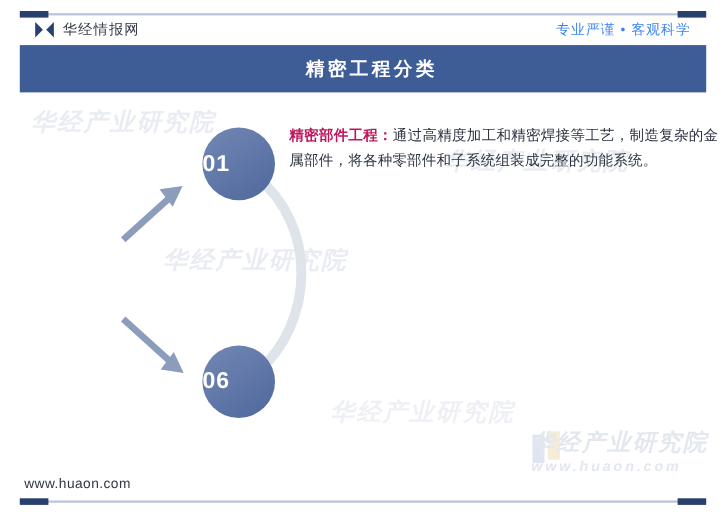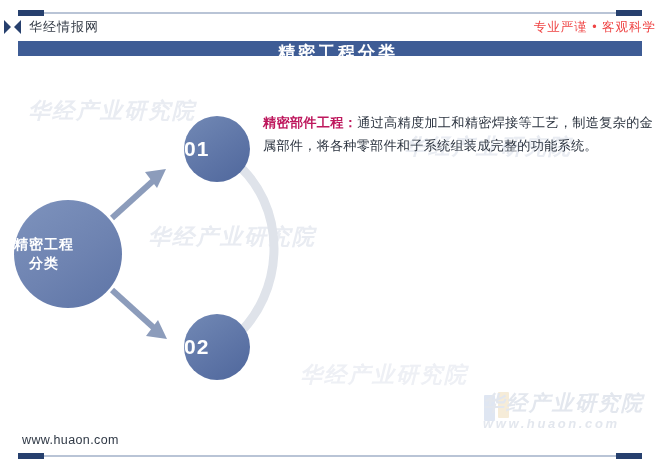--- a/index.html
+++ b/index.html
@@ -93,21 +93,21 @@
   .top-rule .cap.right { right: 0; }
 
   
   .header {
     position: absolute;
     left: 0; right: 0; top: 14px;
     height: 26px;
     display: flex;
     align-items: center;
     justify-content: space-between;
-    padding: 0 4px;
+    padding: 0 32px;
     box-sizing: border-box;
     z-index: 3;
   }
   .brand {
     display: flex;
     align-items: center;
     gap: 8px;
   }
   .brand-icon {
     width: 17px;
@@ -124,32 +124,32 @@
   }
   .brand-icon i.a { left: 0;  border-left: 7px solid #27406e; }
   .brand-icon i.b { right: 0; border-right: 7px solid #27406e; }
   .brand-name {
     font-size: 13px;
     color: #333a45;
     letter-spacing: 1px;
   }
   .slogan {
     font-size: 12.5px;
-    color: #ef4444;
+    color: #3b82f6;
     letter-spacing: 1px;
   }
 
   
   .title-band {
     position: absolute;
     left: 18px; right: 18px; top: 41px;
-    height: 15px;
+    height: 43px;
     background: #3e5c95;
     display: flex;
-    align-items: flex-start;
+    align-items: center;
     justify-content: center;
     z-index: 3;
     padding-left: 16px;
   }
   .title-band .title {
     color: #ffffff;
     font-size: 17px;
     font-weight: bold;
     letter-spacing: 3px;
   }
@@ -308,33 +308,27 @@
         <path d="M 112 140 L 154 102" stroke="#8c9cbb" stroke-width="6" stroke-linecap="butt" fill="none"></path>
         <path d="M 166 91 L 145 94 L 157 110 Z" fill="#8c9cbb"></path>
       </g>
 
       <g>
         <path d="M 112 212 L 154 250" stroke="#8c9cbb" stroke-width="6" stroke-linecap="butt" fill="none"></path>
         <path d="M 167 261 L 146 258 L 158 242 Z" fill="#8c9cbb"></path>
       </g>
     </svg>
 
-    <div class="node node-root">
-      <div>
-        <div>精密工程</div>
-        <div>分类</div>
-      </div>
-    </div>
 
     <div class="node node-num node-01">
       <span>01</span>
     </div>
 
     <div class="node node-num node-02">
-      <span>02</span>
+      <span>06</span>
     </div>
   </div>
 
   <div class="desc desc-01">
     <b>精密部件工程</b><b>：</b><span>通过高精度加工和精密焊接等工艺，制造复杂的金属部件，将各种零部件和子系统组装成完整的功能系统。</span>
   </div>
 
 
   <div class="footer">
     <span class="footer-url">www.huaon.com</span>

